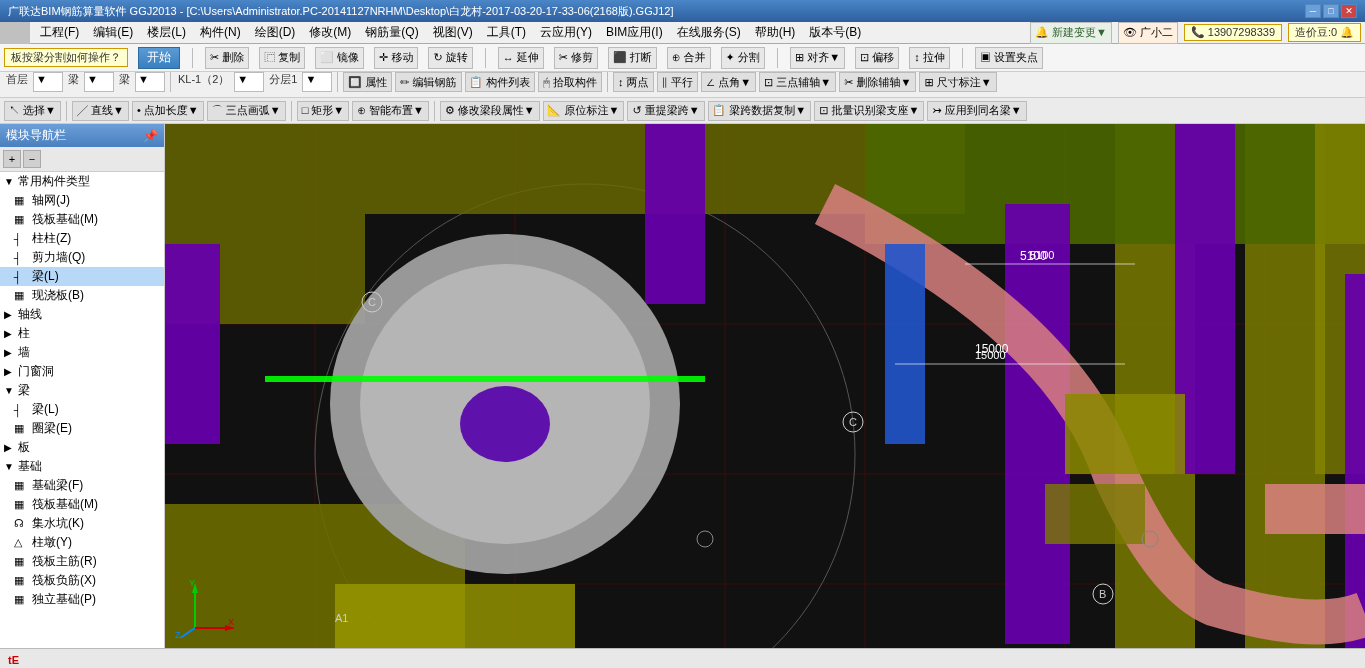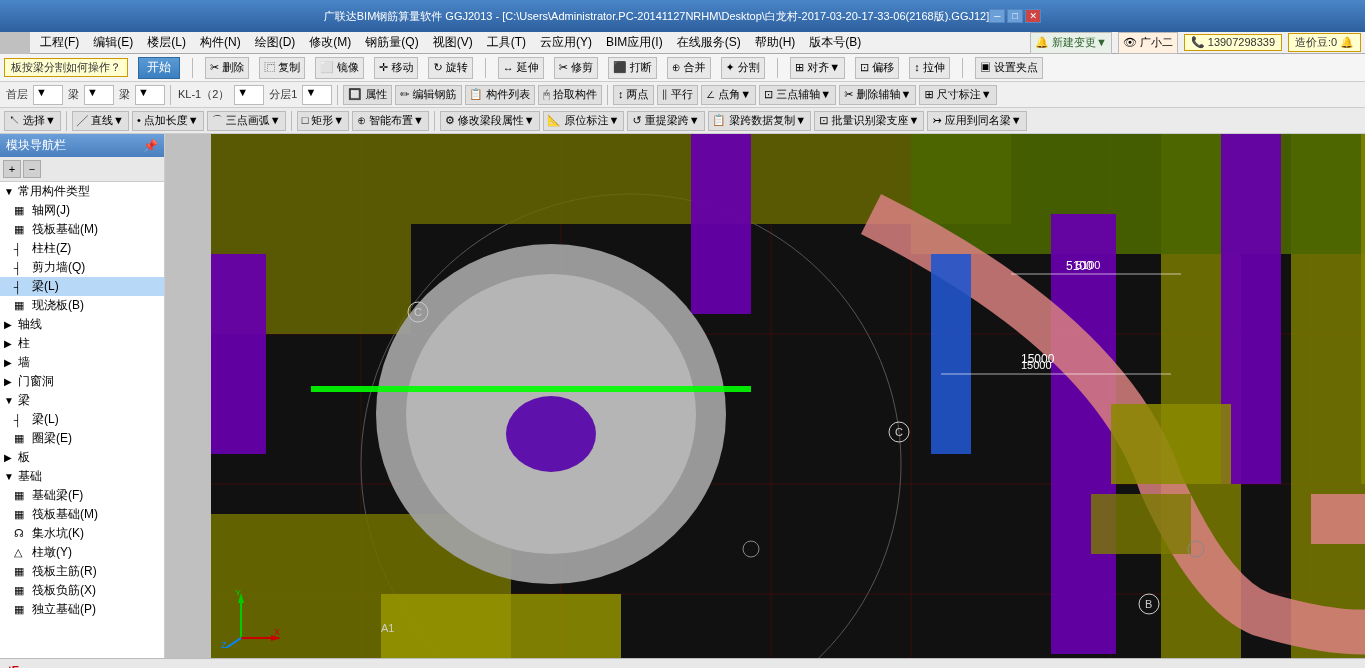--- a/index.html
+++ b/index.html
@@ -1,27 +1,27 @@
 <!DOCTYPE html>
 <html><head>
   <meta charset="utf-8">
   <style>
     * { margin: 0; padding: 0; box-sizing: border-box; }
     body { width: 1365px; height: 668px; overflow: hidden; font-family: 'SimSun', '宋体', sans-serif; font-size: 12px; background: #c0c0c0; }
 
     
     #titlebar {
-      height: 32px;
+      height: 22px;
       background: linear-gradient(to bottom, #4a86c8, #2d5f9e);
       display: flex;
       align-items: center;
       padding: 0 8px;
       color: white;
       font-size: 11px;
-      justify-content: center;
+      justify-content: space-between;
     }
     #titlebar .win-controls { display: flex; gap: 2px; }
     #titlebar .win-btn {
       width: 16px; height: 14px;
       background: #6a9fd8;
       border: 1px solid #5588c0;
       display: flex; align-items: center; justify-content: center;
       font-size: 9px; color: white; cursor: pointer;
     }
 
@@ -67,21 +67,20 @@
       white-space: nowrap;
     }
     .tb-sep { width: 1px; height: 20px; background: #bbb; margin: 0 2px; }
 
     
     #toolbar2 {
       height: 26px;
       background: #f0f0f0;
       border-bottom: 1px solid #ccc;
       display: flex;
-      align-items: center;
       padding: 0 4px;
       gap: 3px;
       overflow: hidden;
     }
 
     
     #toolbar3 {
       height: 26px;
       background: #ebebeb;
       border-bottom: 1px solid #ccc;
@@ -109,21 +108,20 @@
       font-size: 11px;
       cursor: pointer;
       white-space: nowrap;
       display: flex; align-items: center;
     }
 
     
     #main {
       display: flex;
       height: calc(668px - 22px - 22px - 28px - 26px - 26px - 22px);
-      gap: 46px;
     }
 
     
     #sidebar {
       width: 165px;
       background: #f0f0f0;
       border-right: 1px solid #ccc;
       display: flex;
       flex-direction: column;
       overflow: hidden;

